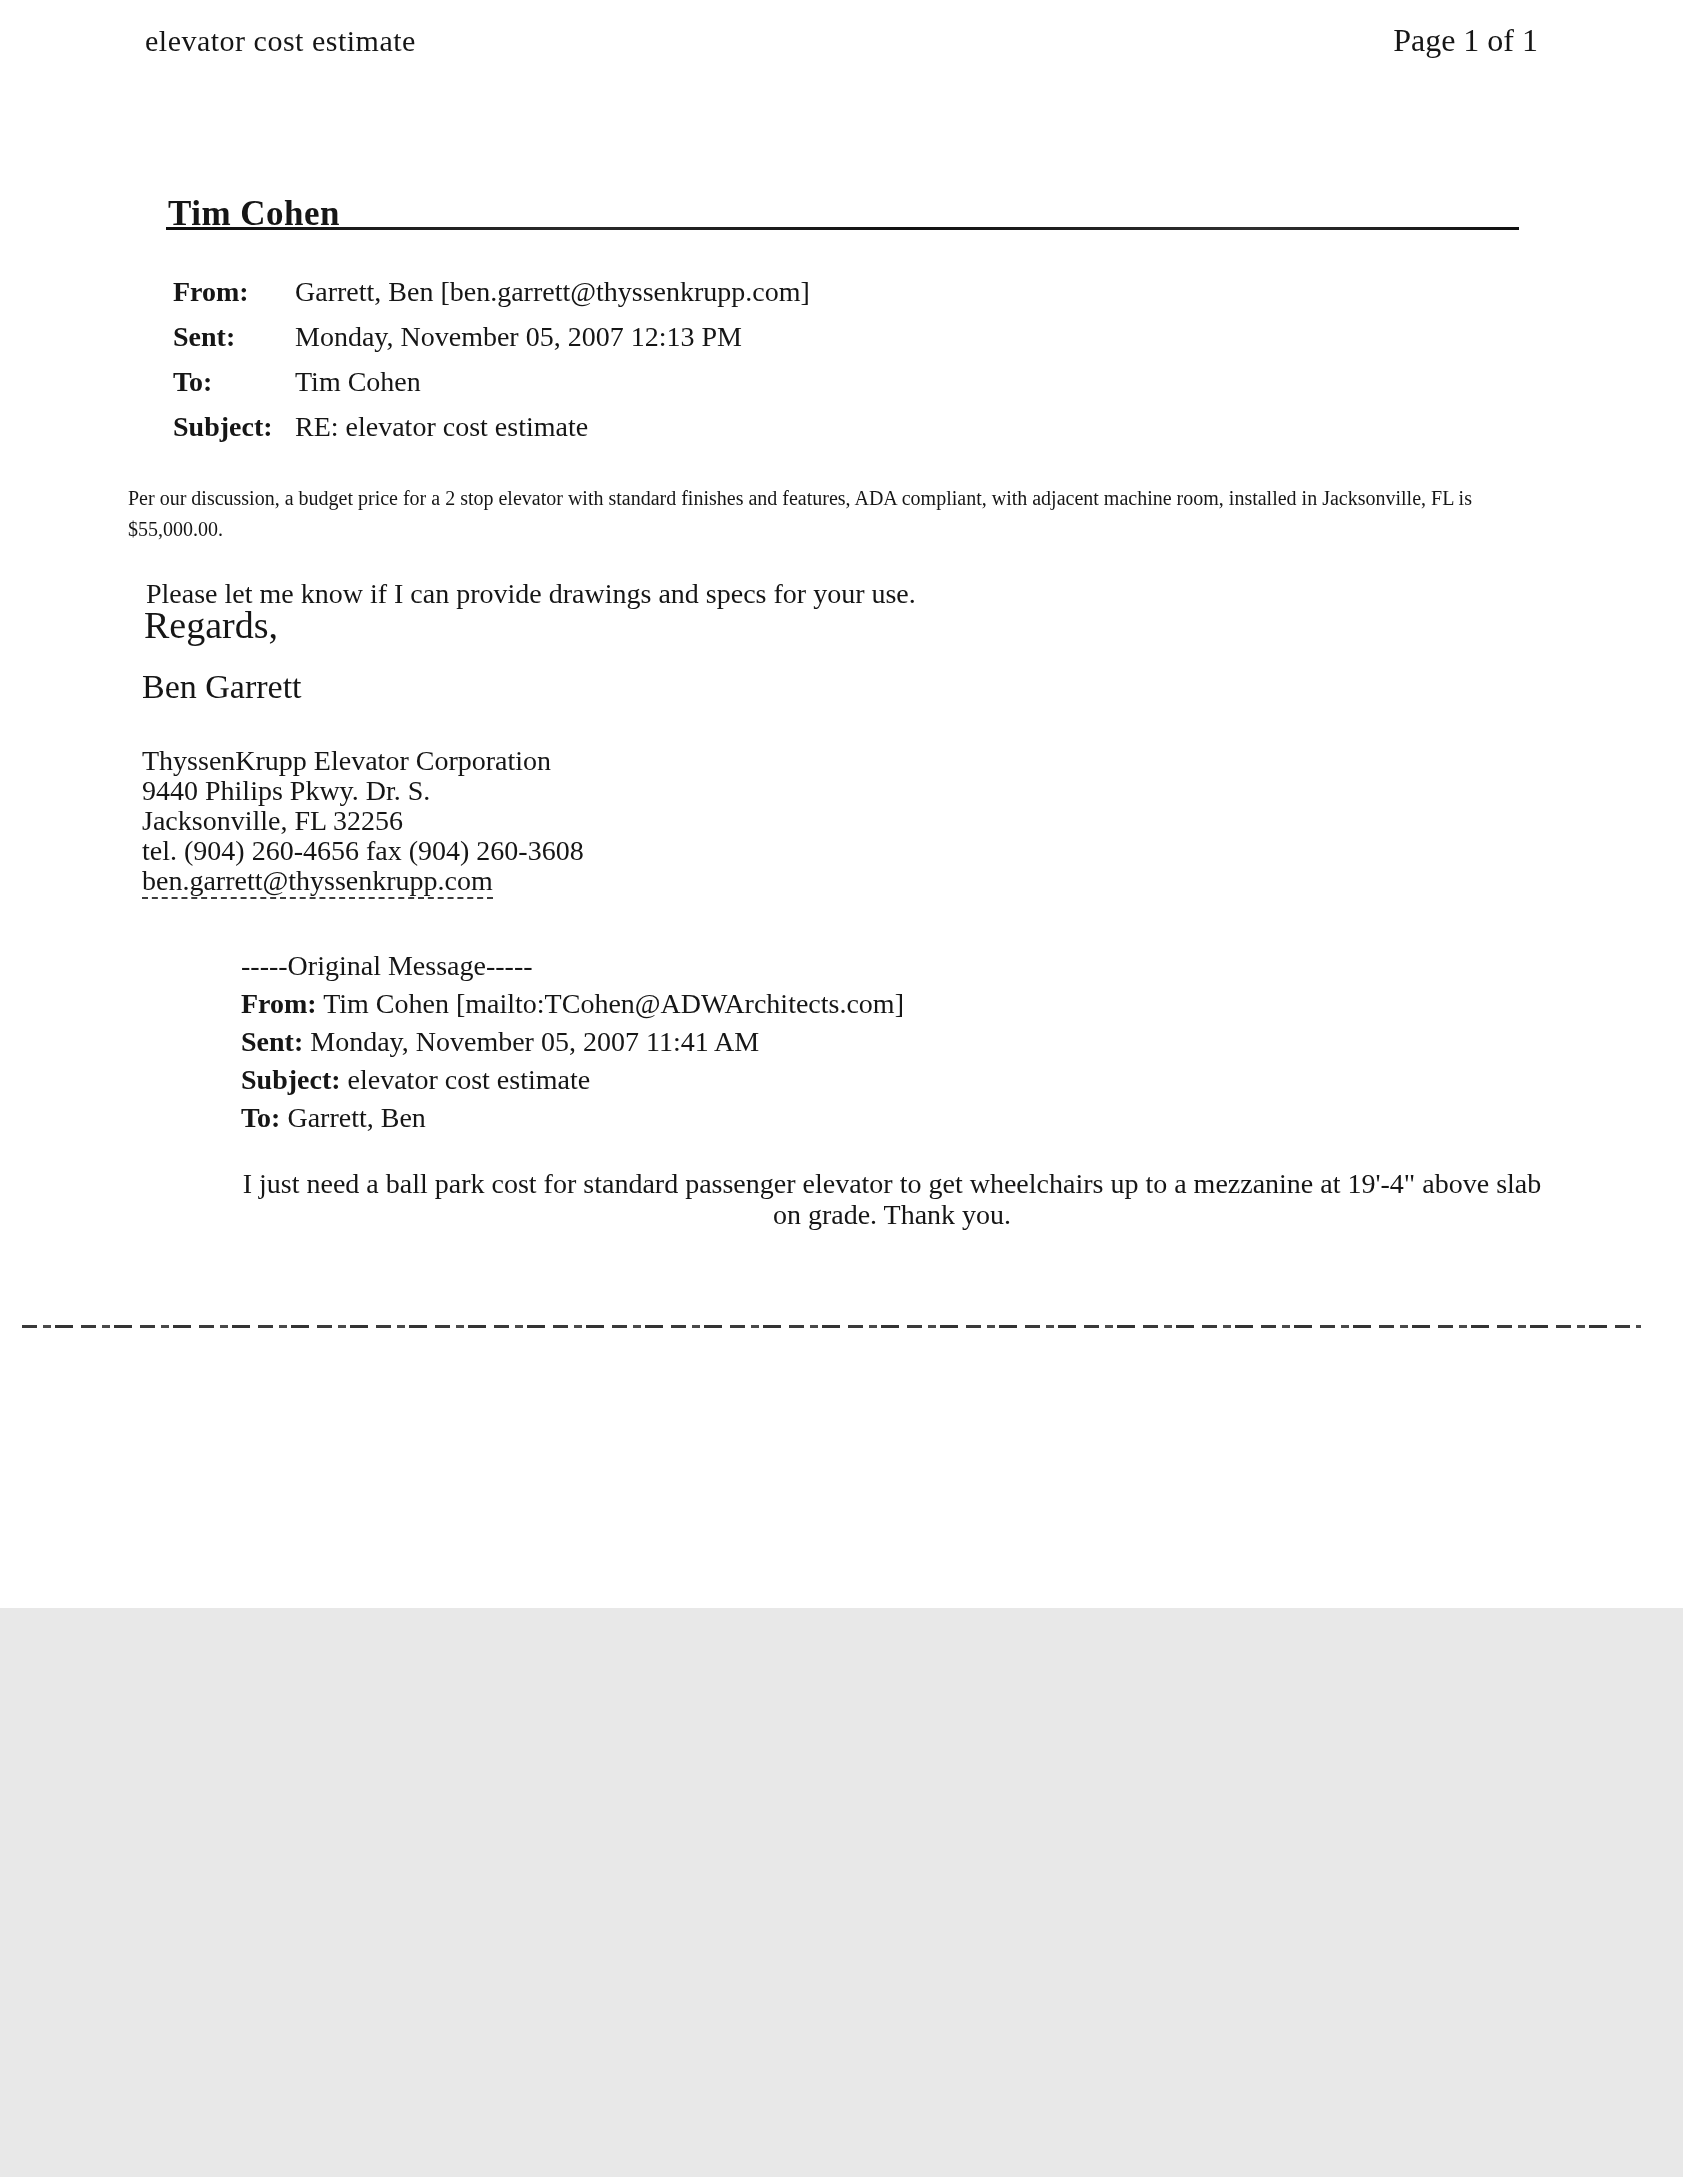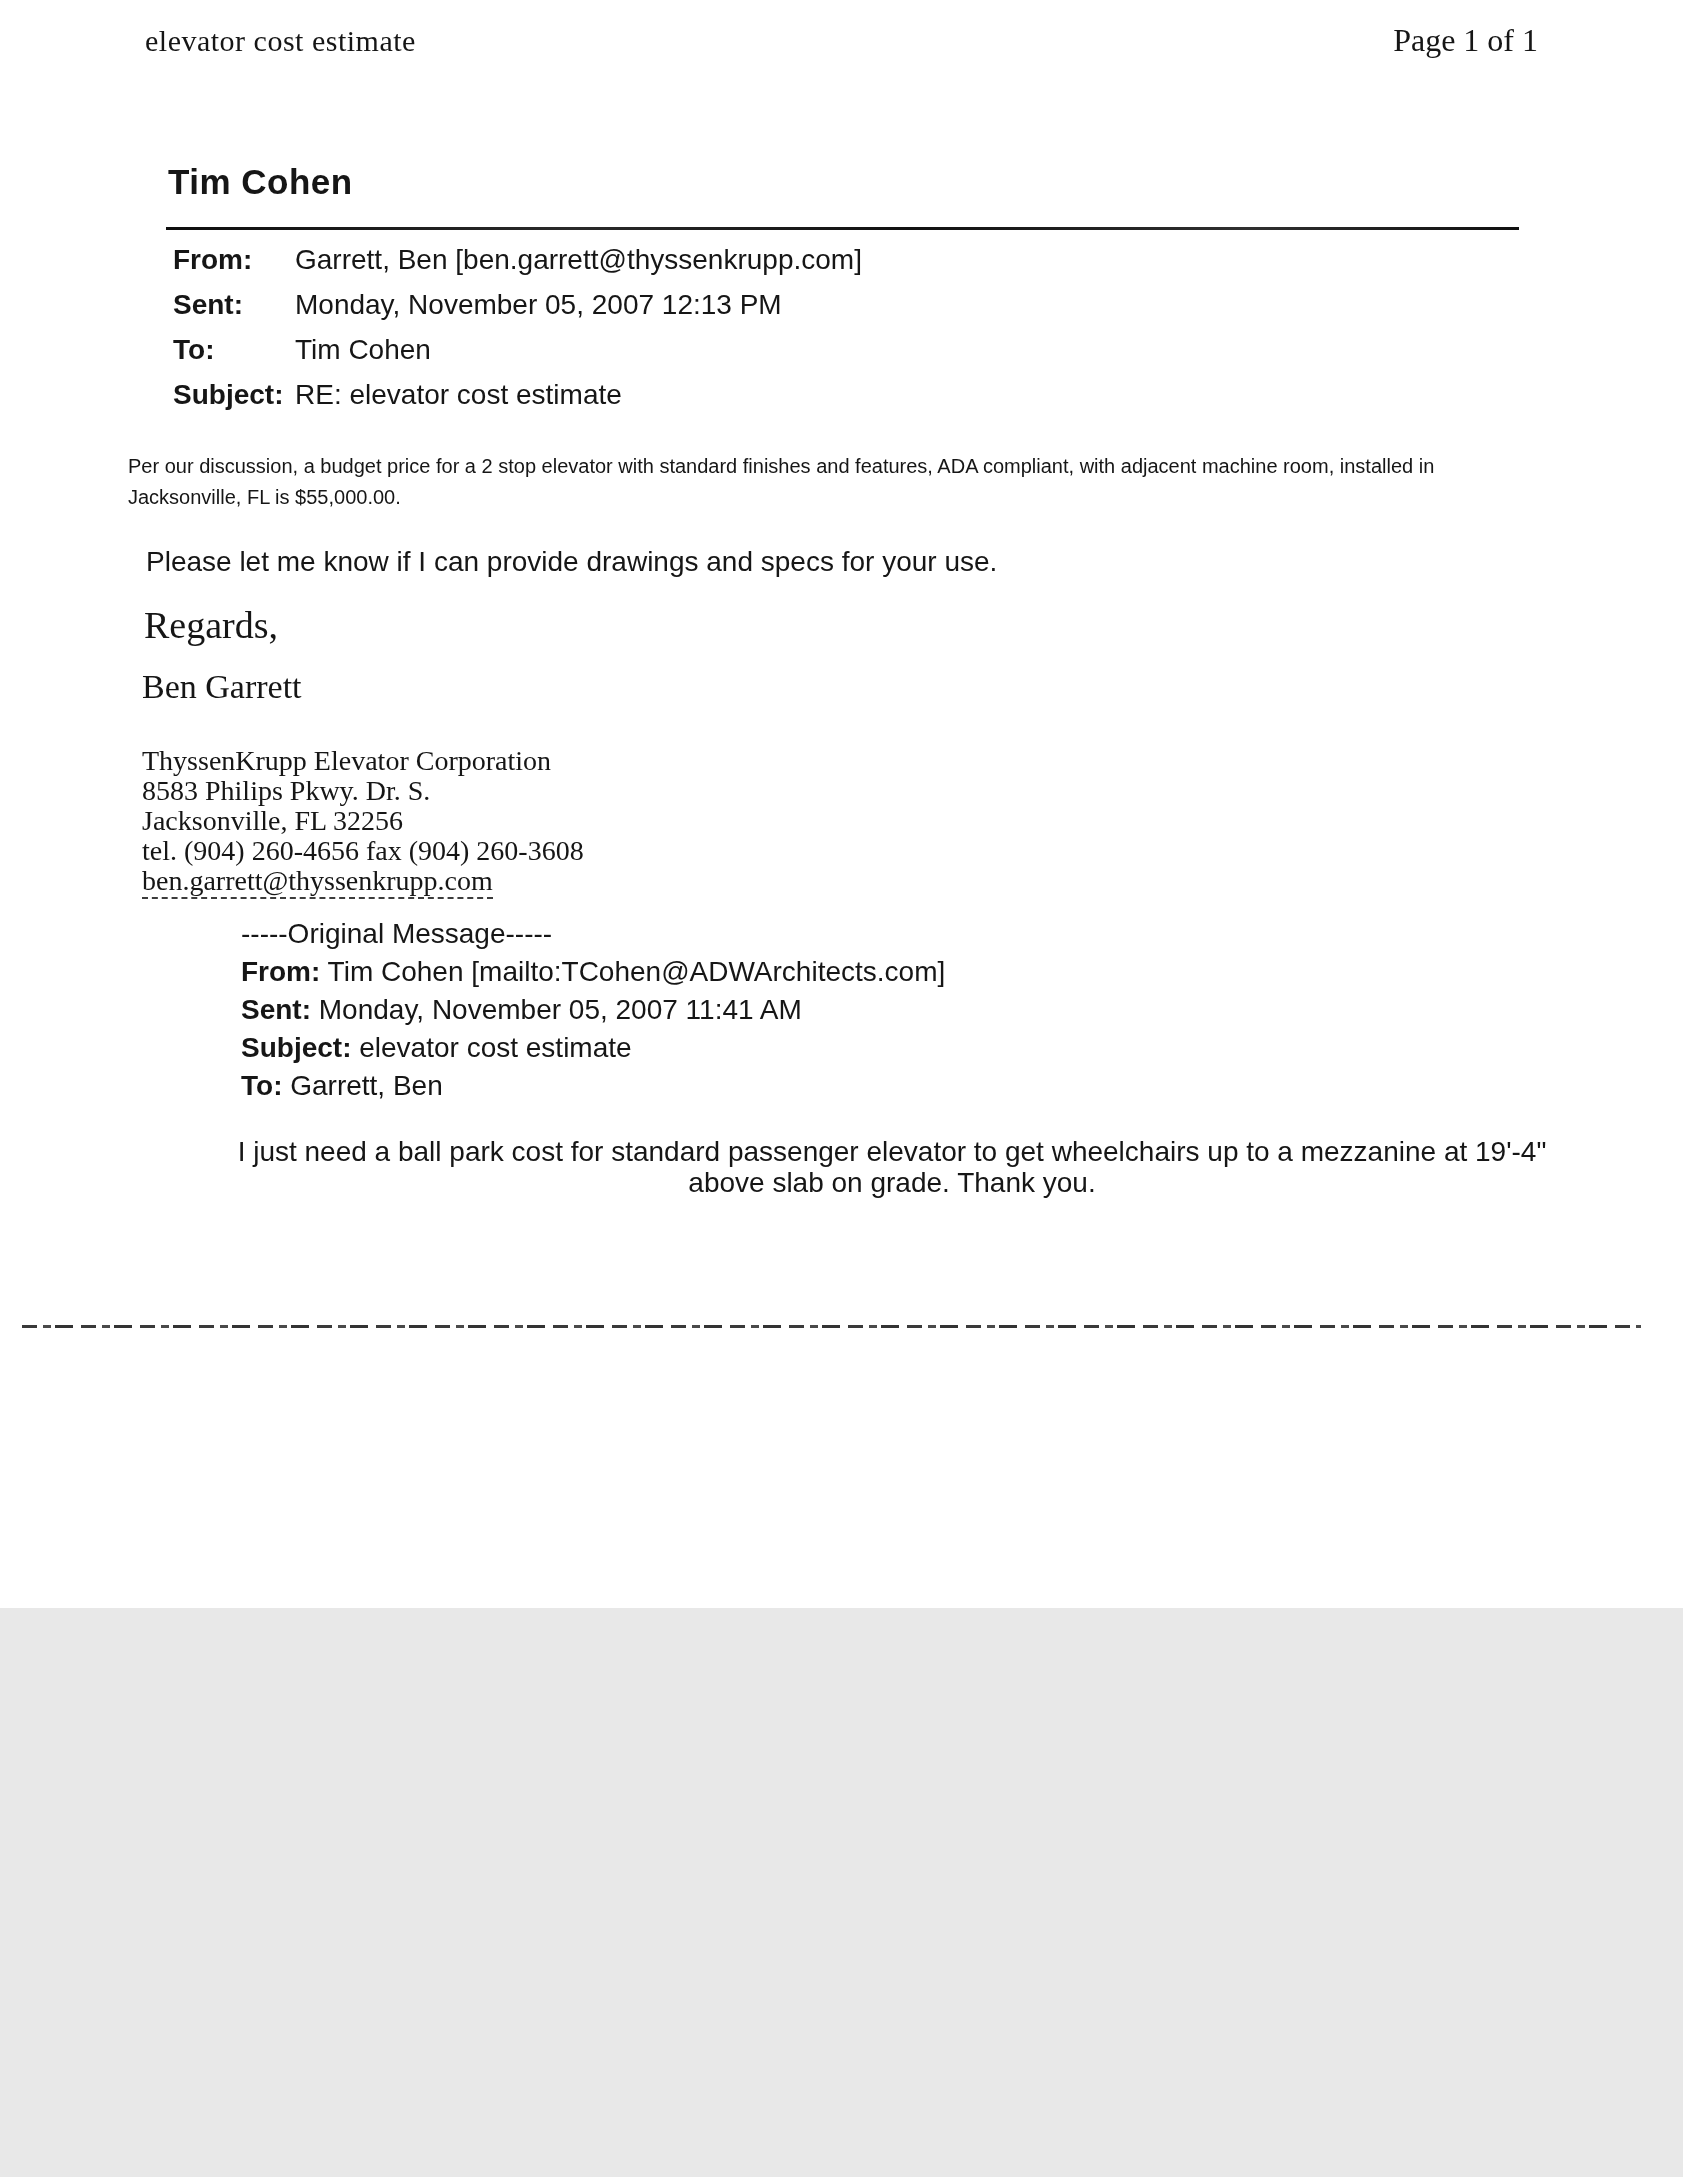--- a/index.html
+++ b/index.html
@@ -7,21 +7,21 @@
   .page {
     position: relative;
     width: 1683px;
     height: 1608px;
     background: #ffffff;
     color: #161616;
     overflow: hidden;
     font-family: "Liberation Sans", sans-serif;
   }
   .serif { font-family: "Liberation Serif", serif; }
-  .sans  { font-family: Liberation Sans, sans-serif; }
+  .sans  { font-family: Liberation Serif, serif; margin-top: 32px; }
 
   
   .print-title {
     position: absolute; left: 145px; top: 24px;
     font-size: 30px; letter-spacing: 0.5px;
   }
   .page-number {
     position: absolute; right: 145px; top: 22px;
     font-size: 32px;
   }
@@ -126,21 +126,21 @@
     <div class="field-value">RE: elevator cost estimate</div>
   </div>
 
   <div class="body-para-1 sans">Per our discussion, a budget price for a 2 stop elevator with standard finishes and features, ADA compliant, with adjacent machine room, installed in Jacksonville, FL is $55,000.00.</div>
   <div class="body-para-2 sans">Please let me know if I can provide drawings and specs for your use.</div>
   <div class="regards serif">Regards,</div>
   <div class="sender-name serif">Ben Garrett</div>
 
   <div class="signature serif">
     <div>ThyssenKrupp Elevator Corporation</div>
-    <div>8583 Philips Pkwy. Dr. S.</div>
+    <div>9440 Philips Pkwy. Dr. S.</div>
     <div>Jacksonville, FL 32256</div>
     <div>tel. (904) 260-4656  fax (904) 260-3608</div>
     <div>
       <span class="sig-email">ben.garrett@thyssenkrupp.com</span>
     </div>
   </div>
 
   <div class="orig-header sans">
     <div>-----Original Message-----</div>
     <div>

